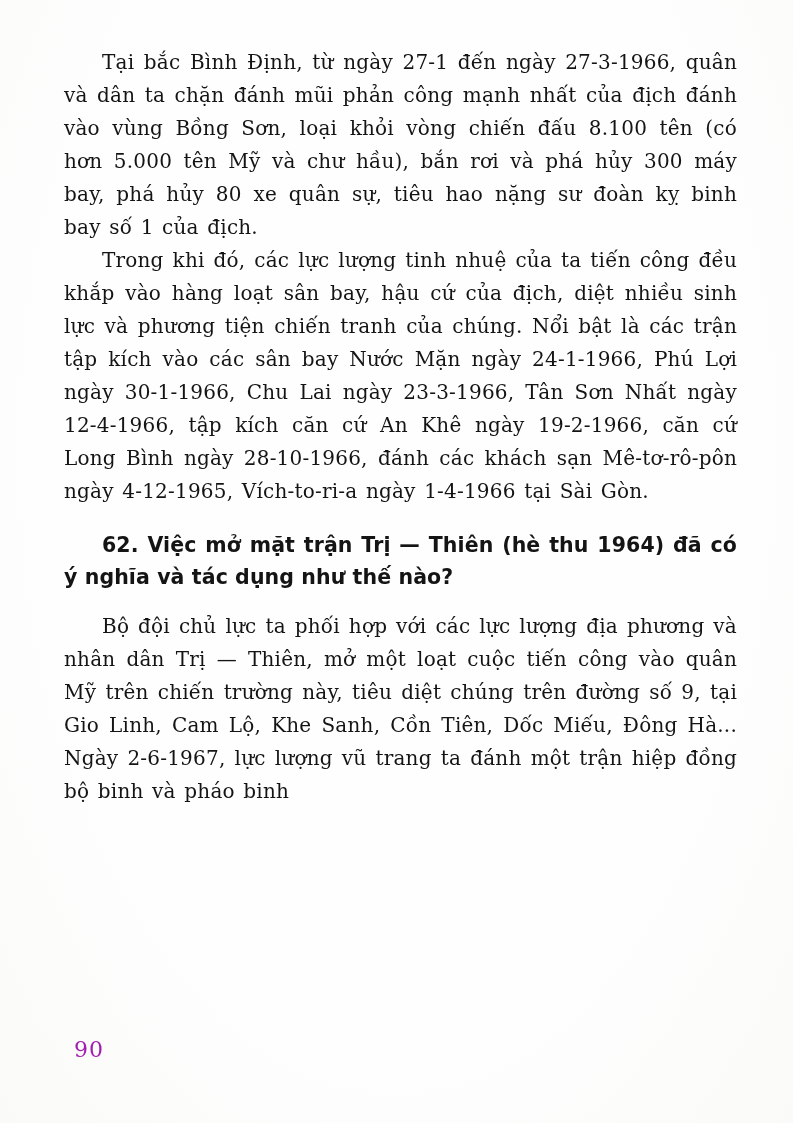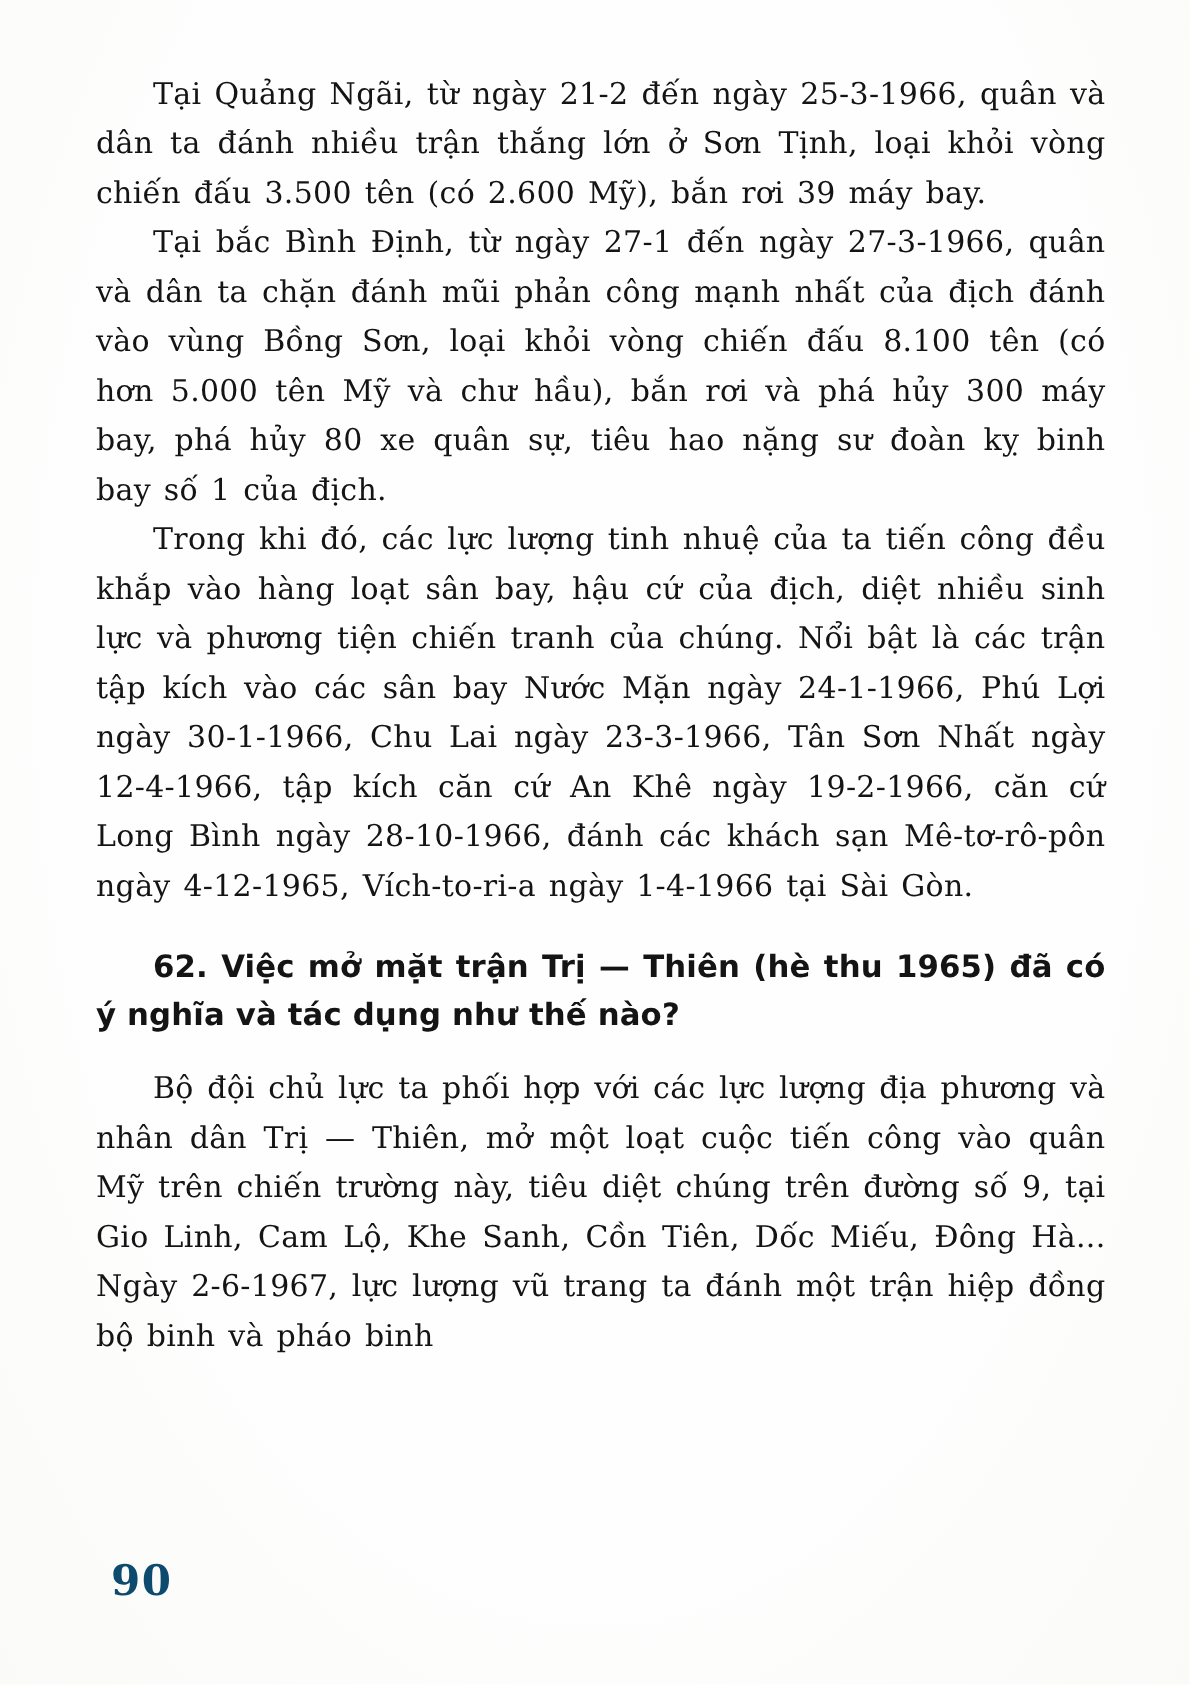--- a/index.html
+++ b/index.html
@@ -42,31 +42,30 @@
     font-size: 20.5px;
     line-height: 32px;
     text-align: justify;
     text-indent: 38px;
     letter-spacing: 0.1px;
   }
   .page-number {
     position: absolute;
     left: 74px;
     top: 1037px;
-    font-size: 28px;
-    font-weight: bold;
+    font-size: 22px;
+    font-weight: normal;
     letter-spacing: 1px;
-    color: #0c4a6e;
+    color: #a21caf;
   }
 </style>
 </head>
 <body>
 
 <div class="scan-page">
   <div class="text-block">
-    <p class="body-para">Tại Quảng Ngãi, từ ngày 21-2 đến ngày 25-3-1966, quân và dân ta đánh nhiều trận thắng lớn ở Sơn Tịnh, loại khỏi vòng chiến đấu 3.500 tên (có 2.600 Mỹ), bắn rơi 39 máy bay.</p>
     <p class="body-para">Tại bắc Bình Định, từ ngày 27-1 đến ngày 27-3-1966, quân và dân ta chặn đánh mũi phản công mạnh nhất của địch đánh vào vùng Bồng Sơn, loại khỏi vòng chiến đấu 8.100 tên (có hơn 5.000 tên Mỹ và chư hầu), bắn rơi và phá hủy 300 máy bay, phá hủy 80 xe quân sự, tiêu hao nặng sư đoàn kỵ binh bay số 1 của địch.</p>
     <p class="body-para">Trong khi đó, các lực lượng tinh nhuệ của ta tiến công đều khắp vào hàng loạt sân bay, hậu cứ của địch, diệt nhiều sinh lực và phương tiện chiến tranh của chúng. Nổi bật là các trận tập kích vào các sân bay Nước Mặn ngày 24-1-1966, Phú Lợi ngày 30-1-1966, Chu Lai ngày 23-3-1966, Tân Sơn Nhất ngày 12-4-1966, tập kích căn cứ An Khê ngày 19-2-1966, căn cứ Long Bình ngày 28-10-1966, đánh các khách sạn Mê-tơ-rô-pôn ngày 4-12-1965, Vích-to-ri-a ngày 1-4-1966 tại Sài Gòn.</p>
-    <h2 class="question-heading">62. Việc mở mặt trận Trị — Thiên (hè thu 1965) đã có ý nghĩa và tác dụng như thế nào?</h2>
+    <h2 class="question-heading">62. Việc mở mặt trận Trị — Thiên (hè thu 1964) đã có ý nghĩa và tác dụng như thế nào?</h2>
     <p class="body-para">Bộ đội chủ lực ta phối hợp với các lực lượng địa phương và nhân dân Trị — Thiên, mở một loạt cuộc tiến công vào quân Mỹ trên chiến trường này, tiêu diệt chúng trên đường số 9, tại Gio Linh, Cam Lộ, Khe Sanh, Cồn Tiên, Dốc Miếu, Đông Hà... Ngày 2-6-1967, lực lượng vũ trang ta đánh một trận hiệp đồng bộ binh và pháo binh</p>
   </div>
   <div class="page-number">90</div>
 </div>
 
 </body></html>

